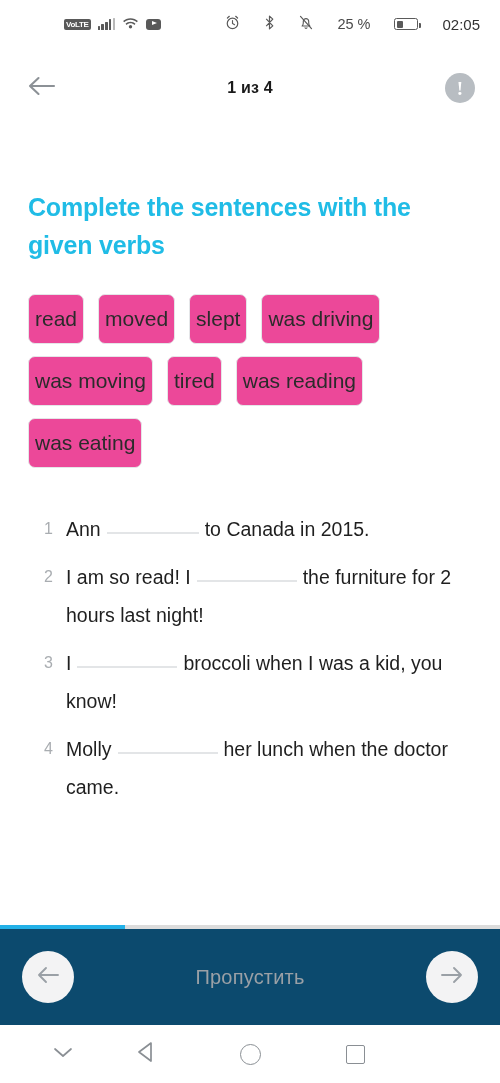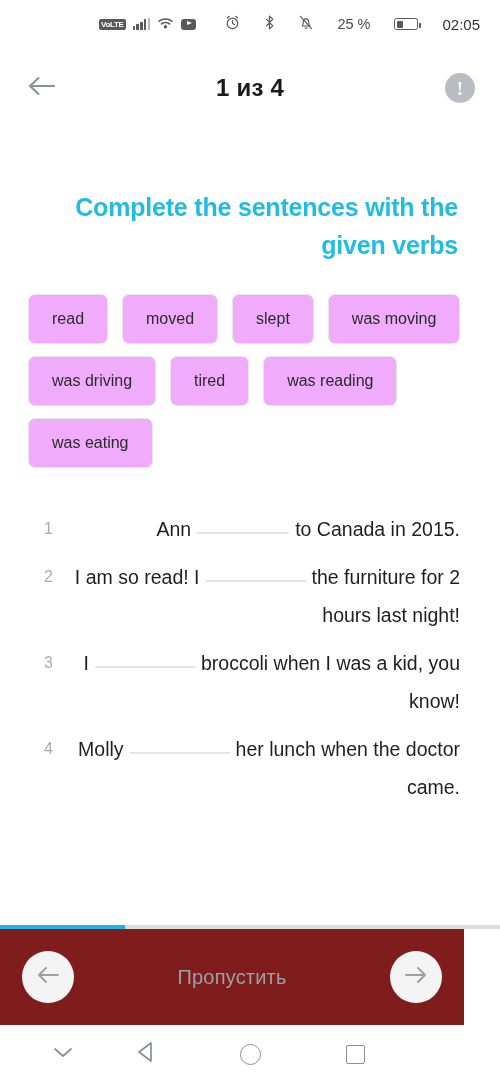--- a/index.html
+++ b/index.html
@@ -9,21 +9,21 @@
     font-family:"Liberation Sans", sans-serif;
     -webkit-font-smoothing:antialiased;
     overflow:hidden;
   }
 
   
   .statusbar{
     position:absolute; top:0; left:0; width:500px; height:48px;
     display:flex; align-items:center; color:#4a4a4a;
   }
-  .sb-left{ position:absolute; left:64px; display:flex; align-items:center; gap:7px;margin-left:35px; }
+  .sb-left{ position:absolute; left:64px; display:flex; align-items:center; gap:7px; }
   .sb-right{ position:absolute; right:20px; display:flex; align-items:center; gap:24px; }
   .volte{
     font-size:8px; font-weight:bold; color:#ffffff; background:#595959;
     border-radius:2px; padding:1px 2px; letter-spacing:-0.3px; line-height:9px;
   }
   .bars{ display:flex; align-items:flex-end; gap:1.4px; height:12px; }
   .bars i{ display:block; width:2.4px; background:#595959; border-radius:.5px; }
   .bars i:nth-child(1){height:4px}
   .bars i:nth-child(2){height:6px}
   .bars i:nth-child(3){height:8.5px}
@@ -52,47 +52,47 @@
   
   .appbar{
     position:absolute; top:48px; left:0; width:500px; height:80px;
     display:flex; align-items:center;
   }
   .back-btn{
     position:absolute; left:22px; width:40px; height:40px;
     display:flex; align-items:center; justify-content:center; cursor:pointer;
   }
   .title{
-    width:100%; text-align:center; font-size:24px; font-weight:bold; color:#1a1a1a;
+    width:100%; text-align:center; font-size:16px; font-weight:bold; color:#1a1a1a;
     letter-spacing:.2px;
   }
   .info-btn{
     position:absolute; right:25px; width:30px; height:30px; border-radius:50%;
     background:#b8bdc2; display:flex; align-items:center; justify-content:center;
     cursor:pointer;
   }
   .info-btn span{
     color:#ffffff; font-size:19px; font-weight:bold; line-height:19px;
     font-family:"Liberation Serif", serif;
   }
 
   
-  .content{ position:absolute; top:128px; left:0; width:500px;text-align:right; }
+  .content{ position:absolute; top:128px; left:0; width:500px; }
   .heading{
     margin:60px 28px 0 28px; font-size:25px; font-weight:bold; line-height:38px;
     color:#20bce6; letter-spacing:-.2px; max-width:430px;
   }
 
   .chips{
     margin:30px 28px 0 28px; display:flex; flex-wrap:wrap; gap:12px 14px;
     max-width:446px;
   }
   .chip{
-    border:1px solid #e4e6e8; border-radius:7px; background:#f0abfc;
-    padding:12px 23px; font-size:16px; color:#2b2b2b; line-height:24px;
+    border:1px solid #e4e6e8; border-radius:7px; background:#ec4899;
+    padding:12px 6px; font-size:21px; color:#2b2b2b; line-height:24px;
     cursor:pointer; white-space:nowrap;
   }
 
   .sentences{ margin:42px 40px 0 44px; }
   .sentence{
     display:block; font-size:19.5px; line-height:38px; color:#1f1f1f;
     margin-bottom:10px; position:relative; padding-left:22px;
   }
   .snum{
     position:absolute; left:0; top:0; font-size:16px; color:#a9adb1;
@@ -104,21 +104,21 @@
   }
   .s-wide .blank{ width:100px; }
 
   
   .progress{
     position:absolute; left:0; top:925px; width:500px; height:4px; background:#dcdcdc;
   }
   .progress .fill{ height:100%; background:#22b1e8; }
 
   .footer{
-    position:absolute; left:0; top:929px; width:464px; height:96px; background:#7f1d1d;
+    position:absolute; left:0; top:929px; width:500px; height:96px; background:#0c4a6e;
     display:flex; align-items:center; justify-content:space-between; padding:0 22px;
   }
   .circle-btn{
     width:52px; height:52px; border-radius:50%; background:#f3f3f4;
     display:flex; align-items:center; justify-content:center; cursor:pointer;
   }
   .skip{
     font-size:20px; color:#9aa0a6; letter-spacing:.2px; cursor:pointer;
   }
 
@@ -203,22 +203,22 @@
 </div>
 
 <div class="content">
 
   <div class="heading" style="color: rgb(32, 188, 230);">Complete the sentences with the given verbs</div>
 
   <div class="chips">
     <div class="chip">read</div>
     <div class="chip">moved</div>
     <div class="chip">slept</div>
+    <div class="chip">was driving</div>
     <div class="chip">was moving</div>
-    <div class="chip">was driving</div>
     <div class="chip">tired</div>
     <div class="chip">was reading</div>
     <div class="chip">was eating</div>
   </div>
 
   <div class="sentences">
 
     <div class="sentence">
       <span class="snum">1</span><span>Ann</span><span class="blank"></span><span>to Canada in 2015.</span>
     </div>

